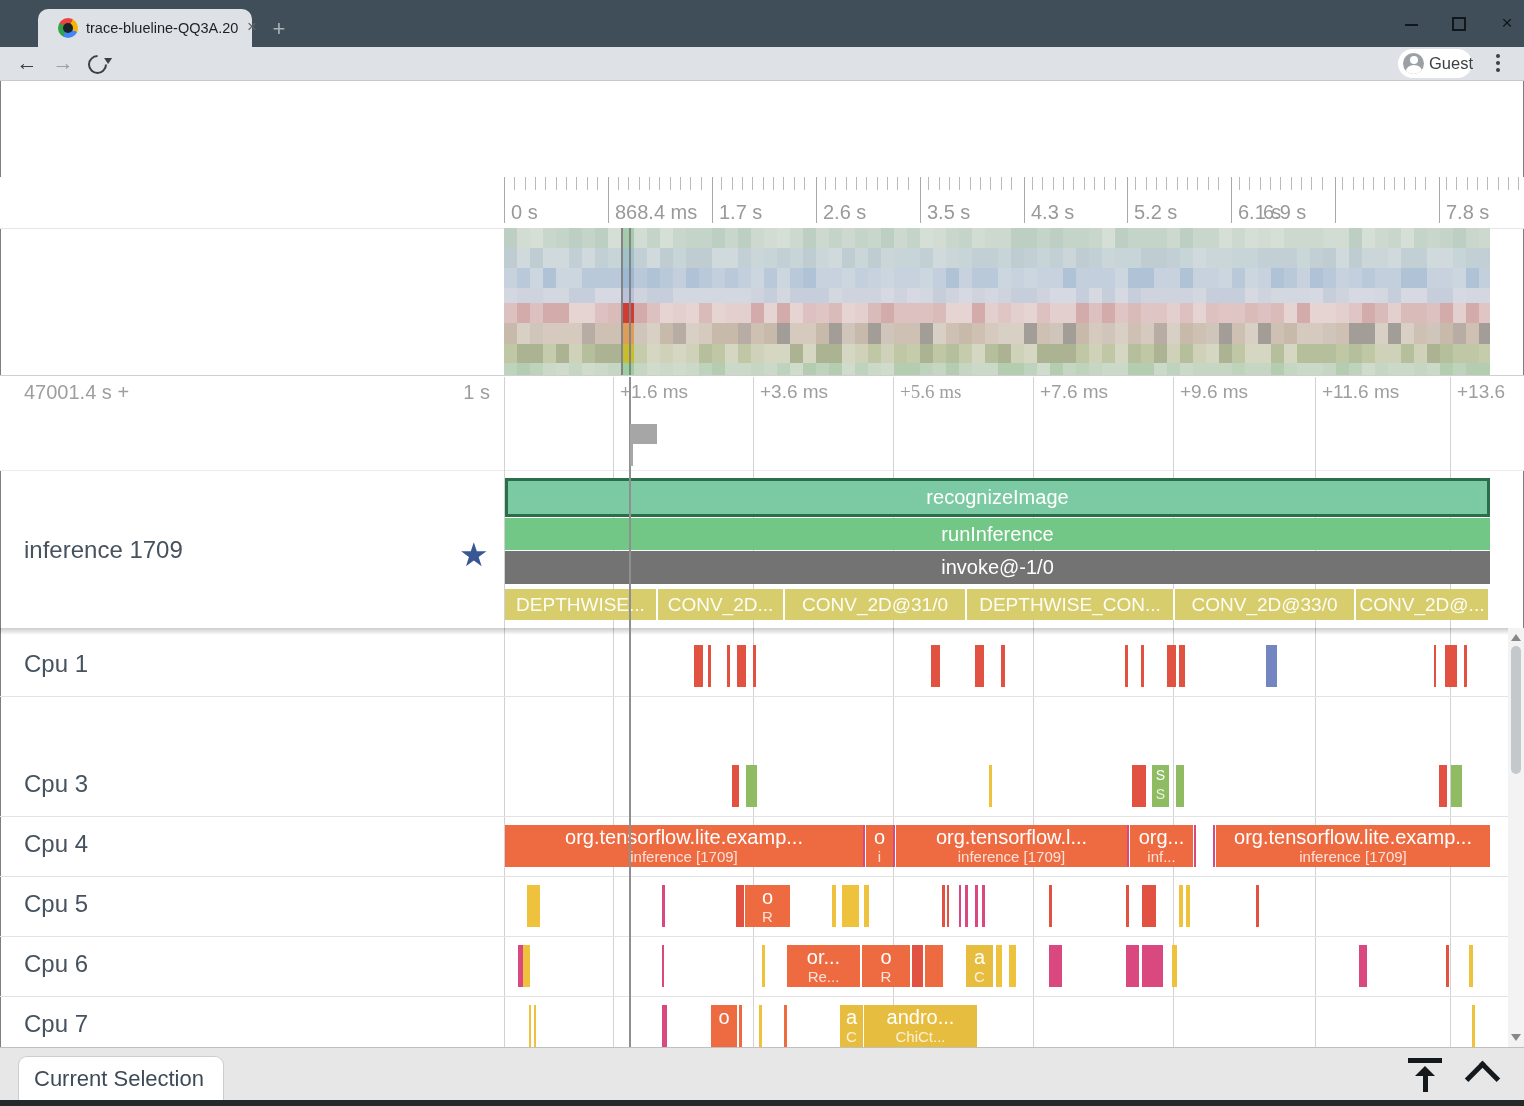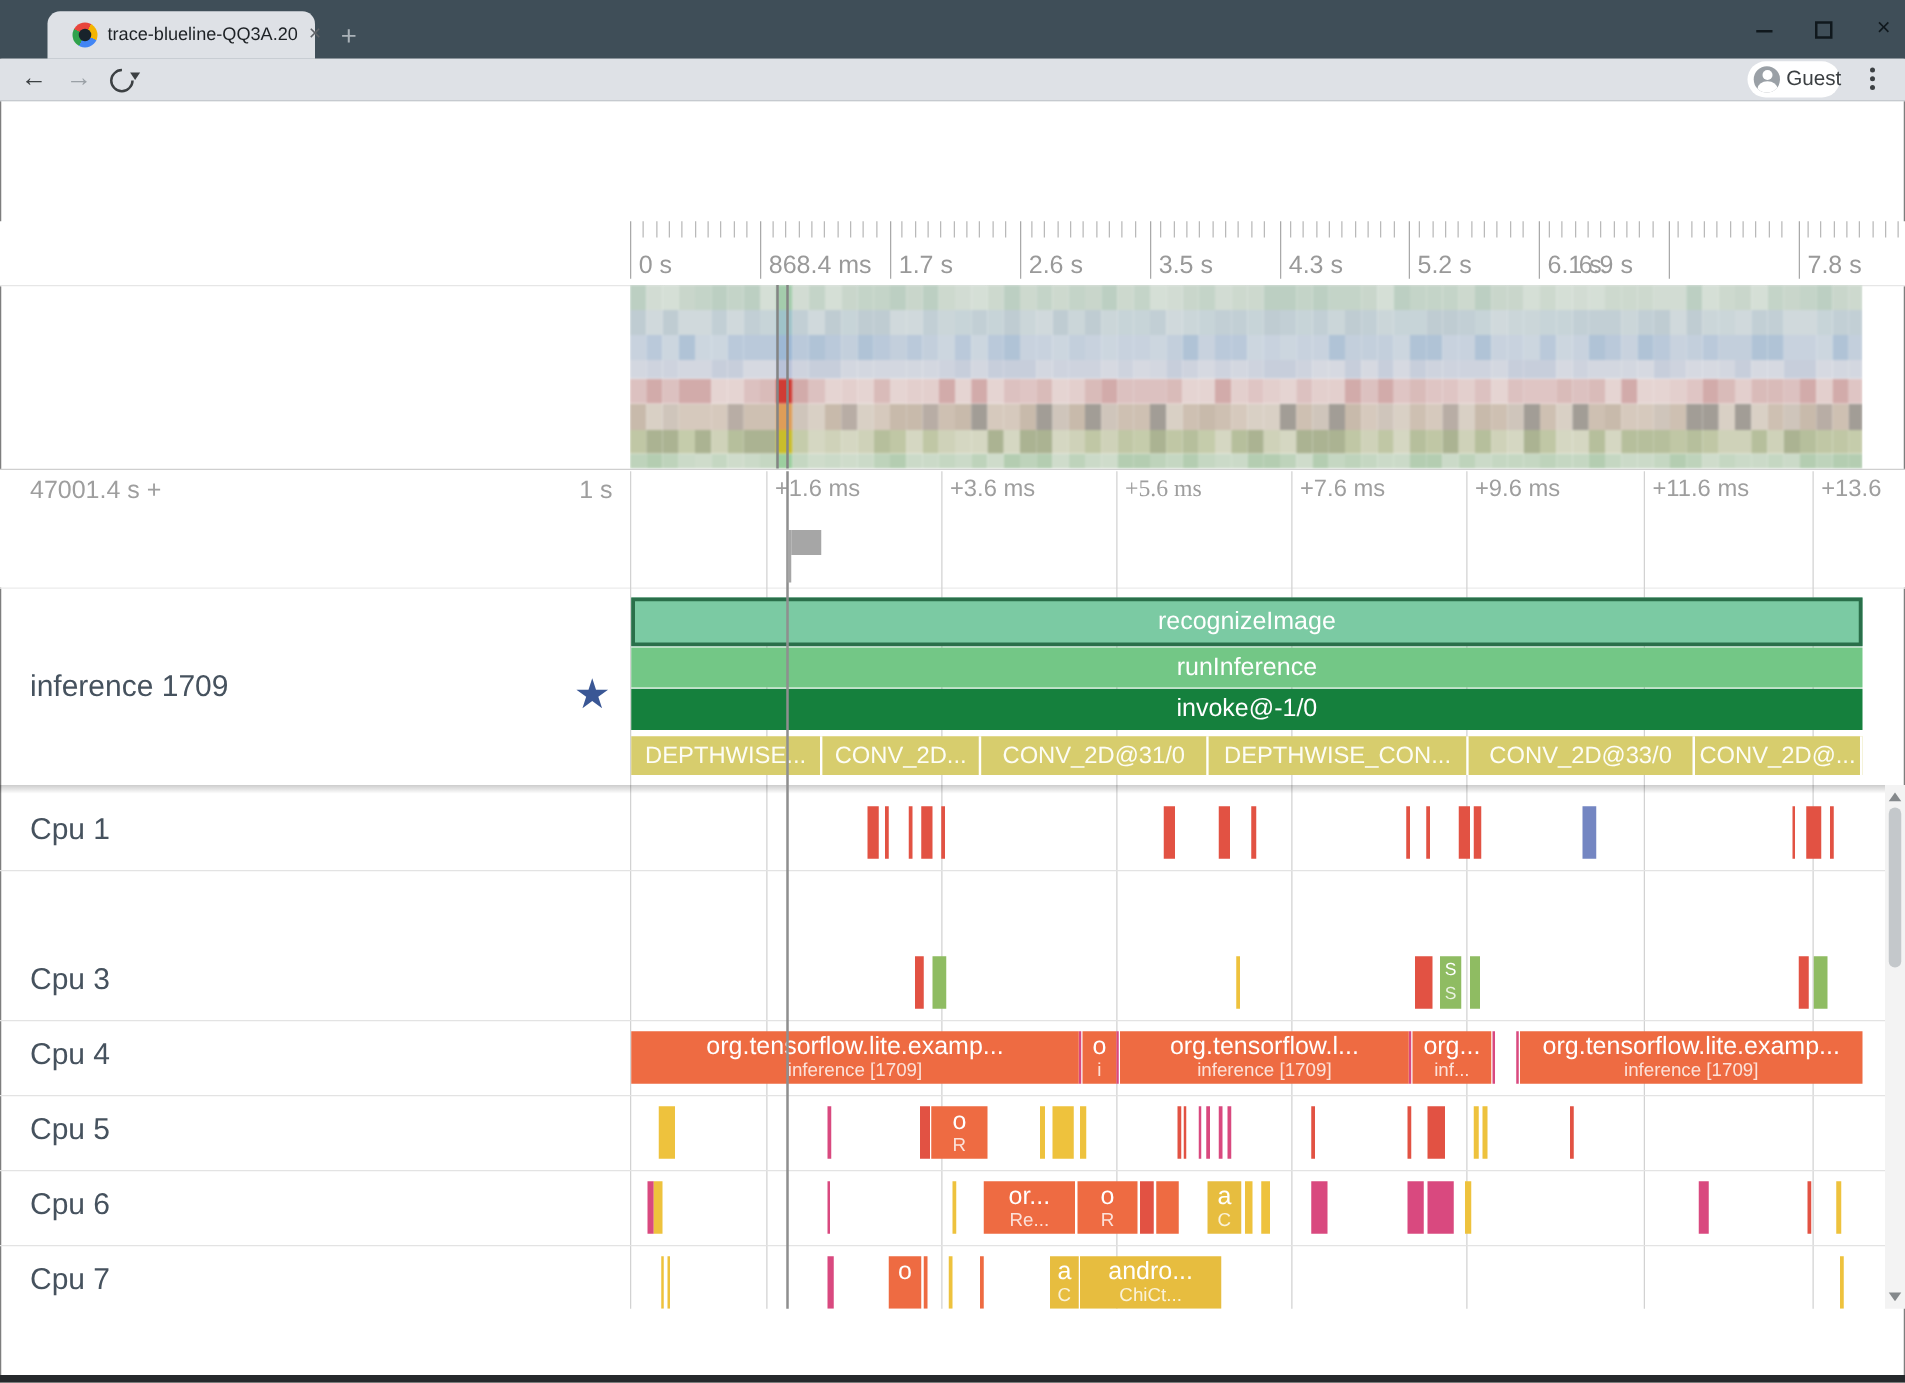--- a/index.html
+++ b/index.html
@@ -900,21 +900,21 @@
       <div class="vline" style="left: 753px;"></div>
       <div class="vline" style="left: 893px;"></div>
       <div class="vline" style="left: 1033px;"></div>
       <div class="vline" style="left: 1173px;"></div>
       <div class="vline" style="left: 1315px;"></div>
       <div class="vline" style="left: 1450px;"></div>
     </div>
   <div class="abs" id="slicelayer">
       <div class="slice" style="left: 505px; top: 478px; width: 985px; height: 39px; background: rgb(123, 202, 163); font-size: 20px; line-height: 33px; border: 3px solid rgb(42, 111, 74);">recognizeImage</div>
       <div class="slice" style="left: 505px; top: 518px; width: 985px; height: 32px; background: rgb(115, 199, 134); font-size: 20px; line-height: 32px;">runInference</div>
-      <div class="slice" style="left: 505px; top: 551px; width: 985px; height: 33px; background: #15803d; font-size: 20px; line-height: 33px;">invoke@-1/0</div>
+      <div class="slice" style="left: 505px; top: 551px; width: 985px; height: 33px; background: #737373; font-size: 20px; line-height: 33px;">invoke@-1/0</div>
       <div class="op" style="left: 505px; width: 153px; background: rgb(215, 205, 109);">DEPTHWISE...</div>
       <div class="op" style="left: 658px; width: 127px; background: rgb(215, 205, 109);">CONV_2D...</div>
       <div class="op" style="left: 785px; width: 182px; background: rgb(215, 205, 109);">CONV_2D@31/0</div>
       <div class="op" style="left: 967px; width: 208px; background: rgb(215, 205, 109);">DEPTHWISE_CON...</div>
       <div class="op" style="left: 1175px; width: 181px; background: rgb(215, 205, 109);">CONV_2D@33/0</div>
       <div class="op" style="left: 1356px; width: 134px; background: rgb(215, 205, 109);">CONV_2D@...</div>
     </div>
 
   <div class="abs" id="cpu-area">
       <div class="cpurow" style="top: 8px;">
@@ -1062,15 +1062,24 @@
     <div class="pole"></div>
       <div class="banner"></div>
   </div>
 
   <div class="abs" id="scrollbar">
     <div class="sb-arrow" id="sb-up"></div>
     <div id="sb-thumb"></div>
     <div class="sb-arrow" id="sb-down"></div>
   </div>
 
+  <div class="abs" id="bottombar">
+    <div id="cursel-tab">Current Selection</div>
+    <div id="icon-aligntop">
+        <div class="bar"></div>
+        <div class="head"></div>
+        <div class="stem"></div>
+      </div>
+    <div id="icon-chevup"></div>
+  </div>
   <div class="abs" id="bottomstrip"></div>
 
 </div>
 
 </body></html>

